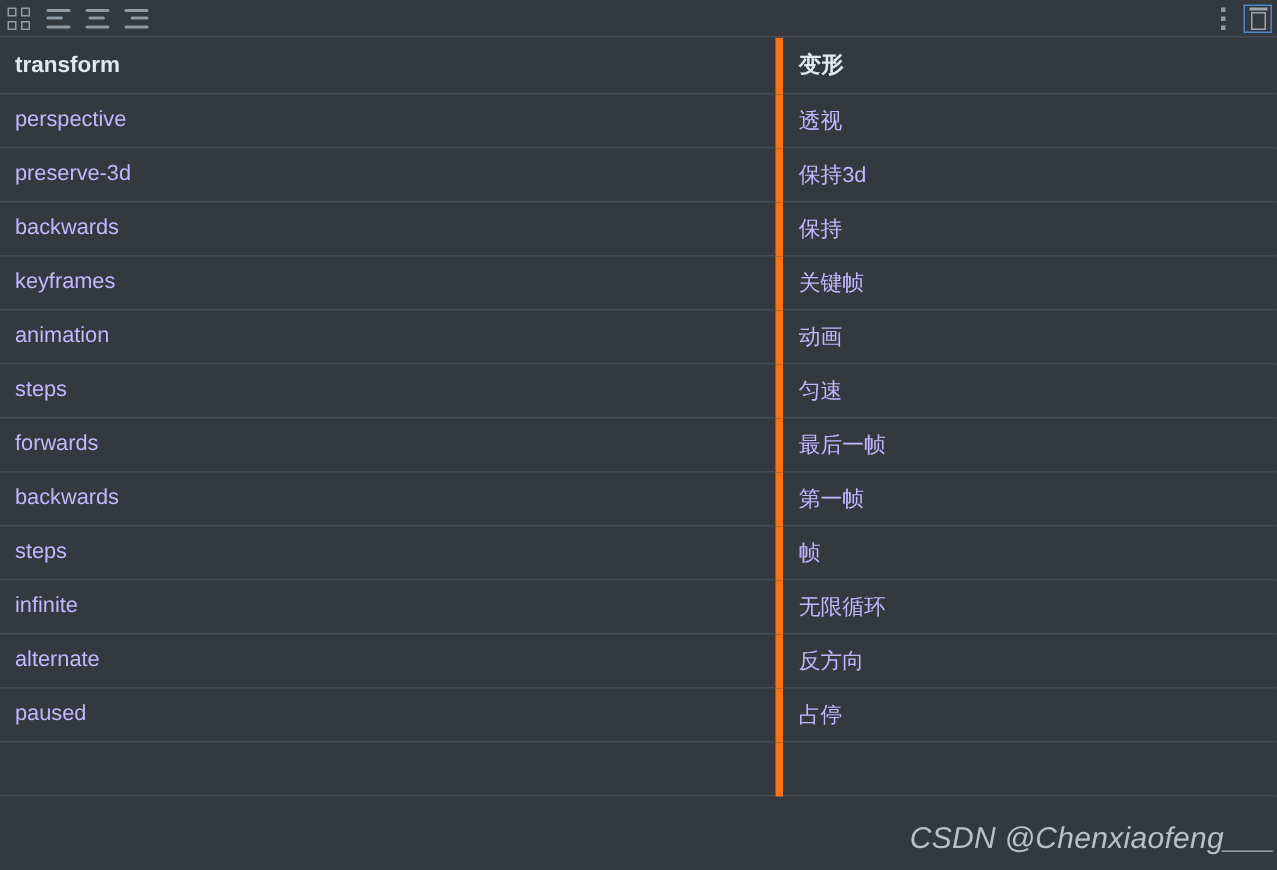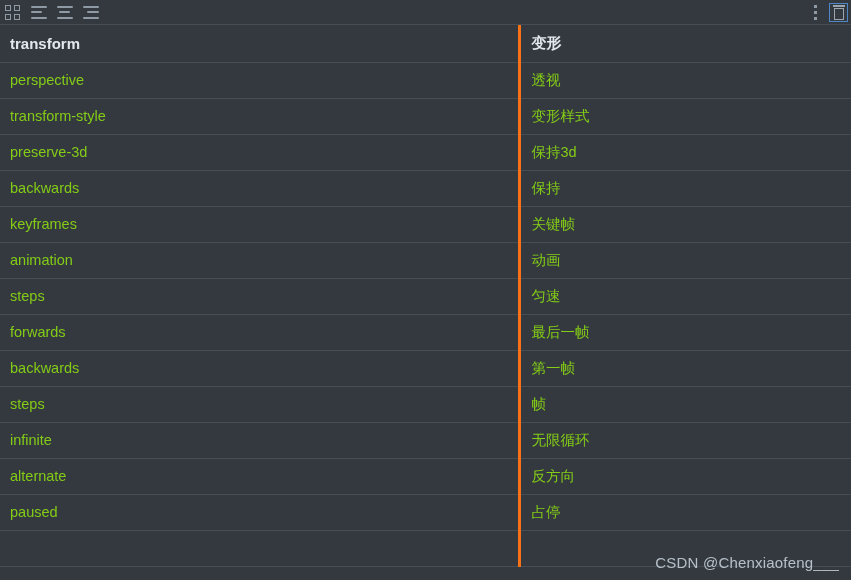--- a/index.html
+++ b/index.html
@@ -141,48 +141,49 @@
   table.kv {
     width: 851px;
     border-collapse: collapse;
     table-layout: fixed;
   }
   table.kv td, table.kv th {
     height: 36px;
     padding: 0 10px;
     box-sizing: border-box;
     border-bottom: 1px solid #474d54;
-    color: #84cc16;
+    color: #c4b5fd;
     font-size: 14.5px;
     font-weight: normal;
     text-align: left;
     vertical-align: middle;
     white-space: nowrap;
     overflow: hidden;
   }
-  table.kv .col-en { width: 509px; border-right: 3px solid #f97316; }
+  table.kv .col-en { width: 509px; border-right: 5px solid #f97316; }
   table.kv .col-zh { width: 324px; }
 
   table.kv thead th {
     color: #e3e8ee;
     font-weight: bold;
     font-size: 15px;
     height: 37px;
   }
 
   
   .watermark {
     position: absolute;
-    right: 12px;
+    right: 1px;
     bottom: 9px;
     color: #b7c0c9;
-    font-size: 15px;
+    font-size: 20px;
     letter-spacing: 0.2px;
     pointer-events: none;
     user-select: none;
+    font-style: italic;
   }
 </style>
 </head>
 <body>
 
 <div class="toolbar">
 
   <div class="tb-left">
 
     <div class="tb-btn">
@@ -247,24 +248,20 @@
         <th class="col-en">transform</th>
         <th class="col-zh">变形</th>
       </tr>
     </thead>
     <tbody id="table-body">
         <tr>
           <td class="col-en">perspective</td>
           <td class="col-zh">透视</td>
         </tr>
         <tr>
-          <td class="col-en">transform-style</td>
-          <td class="col-zh">变形样式</td>
-        </tr>
-        <tr>
           <td class="col-en">preserve-3d</td>
           <td class="col-zh">保持3d</td>
         </tr>
         <tr>
           <td class="col-en">backwards</td>
           <td class="col-zh">保持</td>
         </tr>
         <tr>
           <td class="col-en">keyframes</td>
           <td class="col-zh">关键帧</td>

